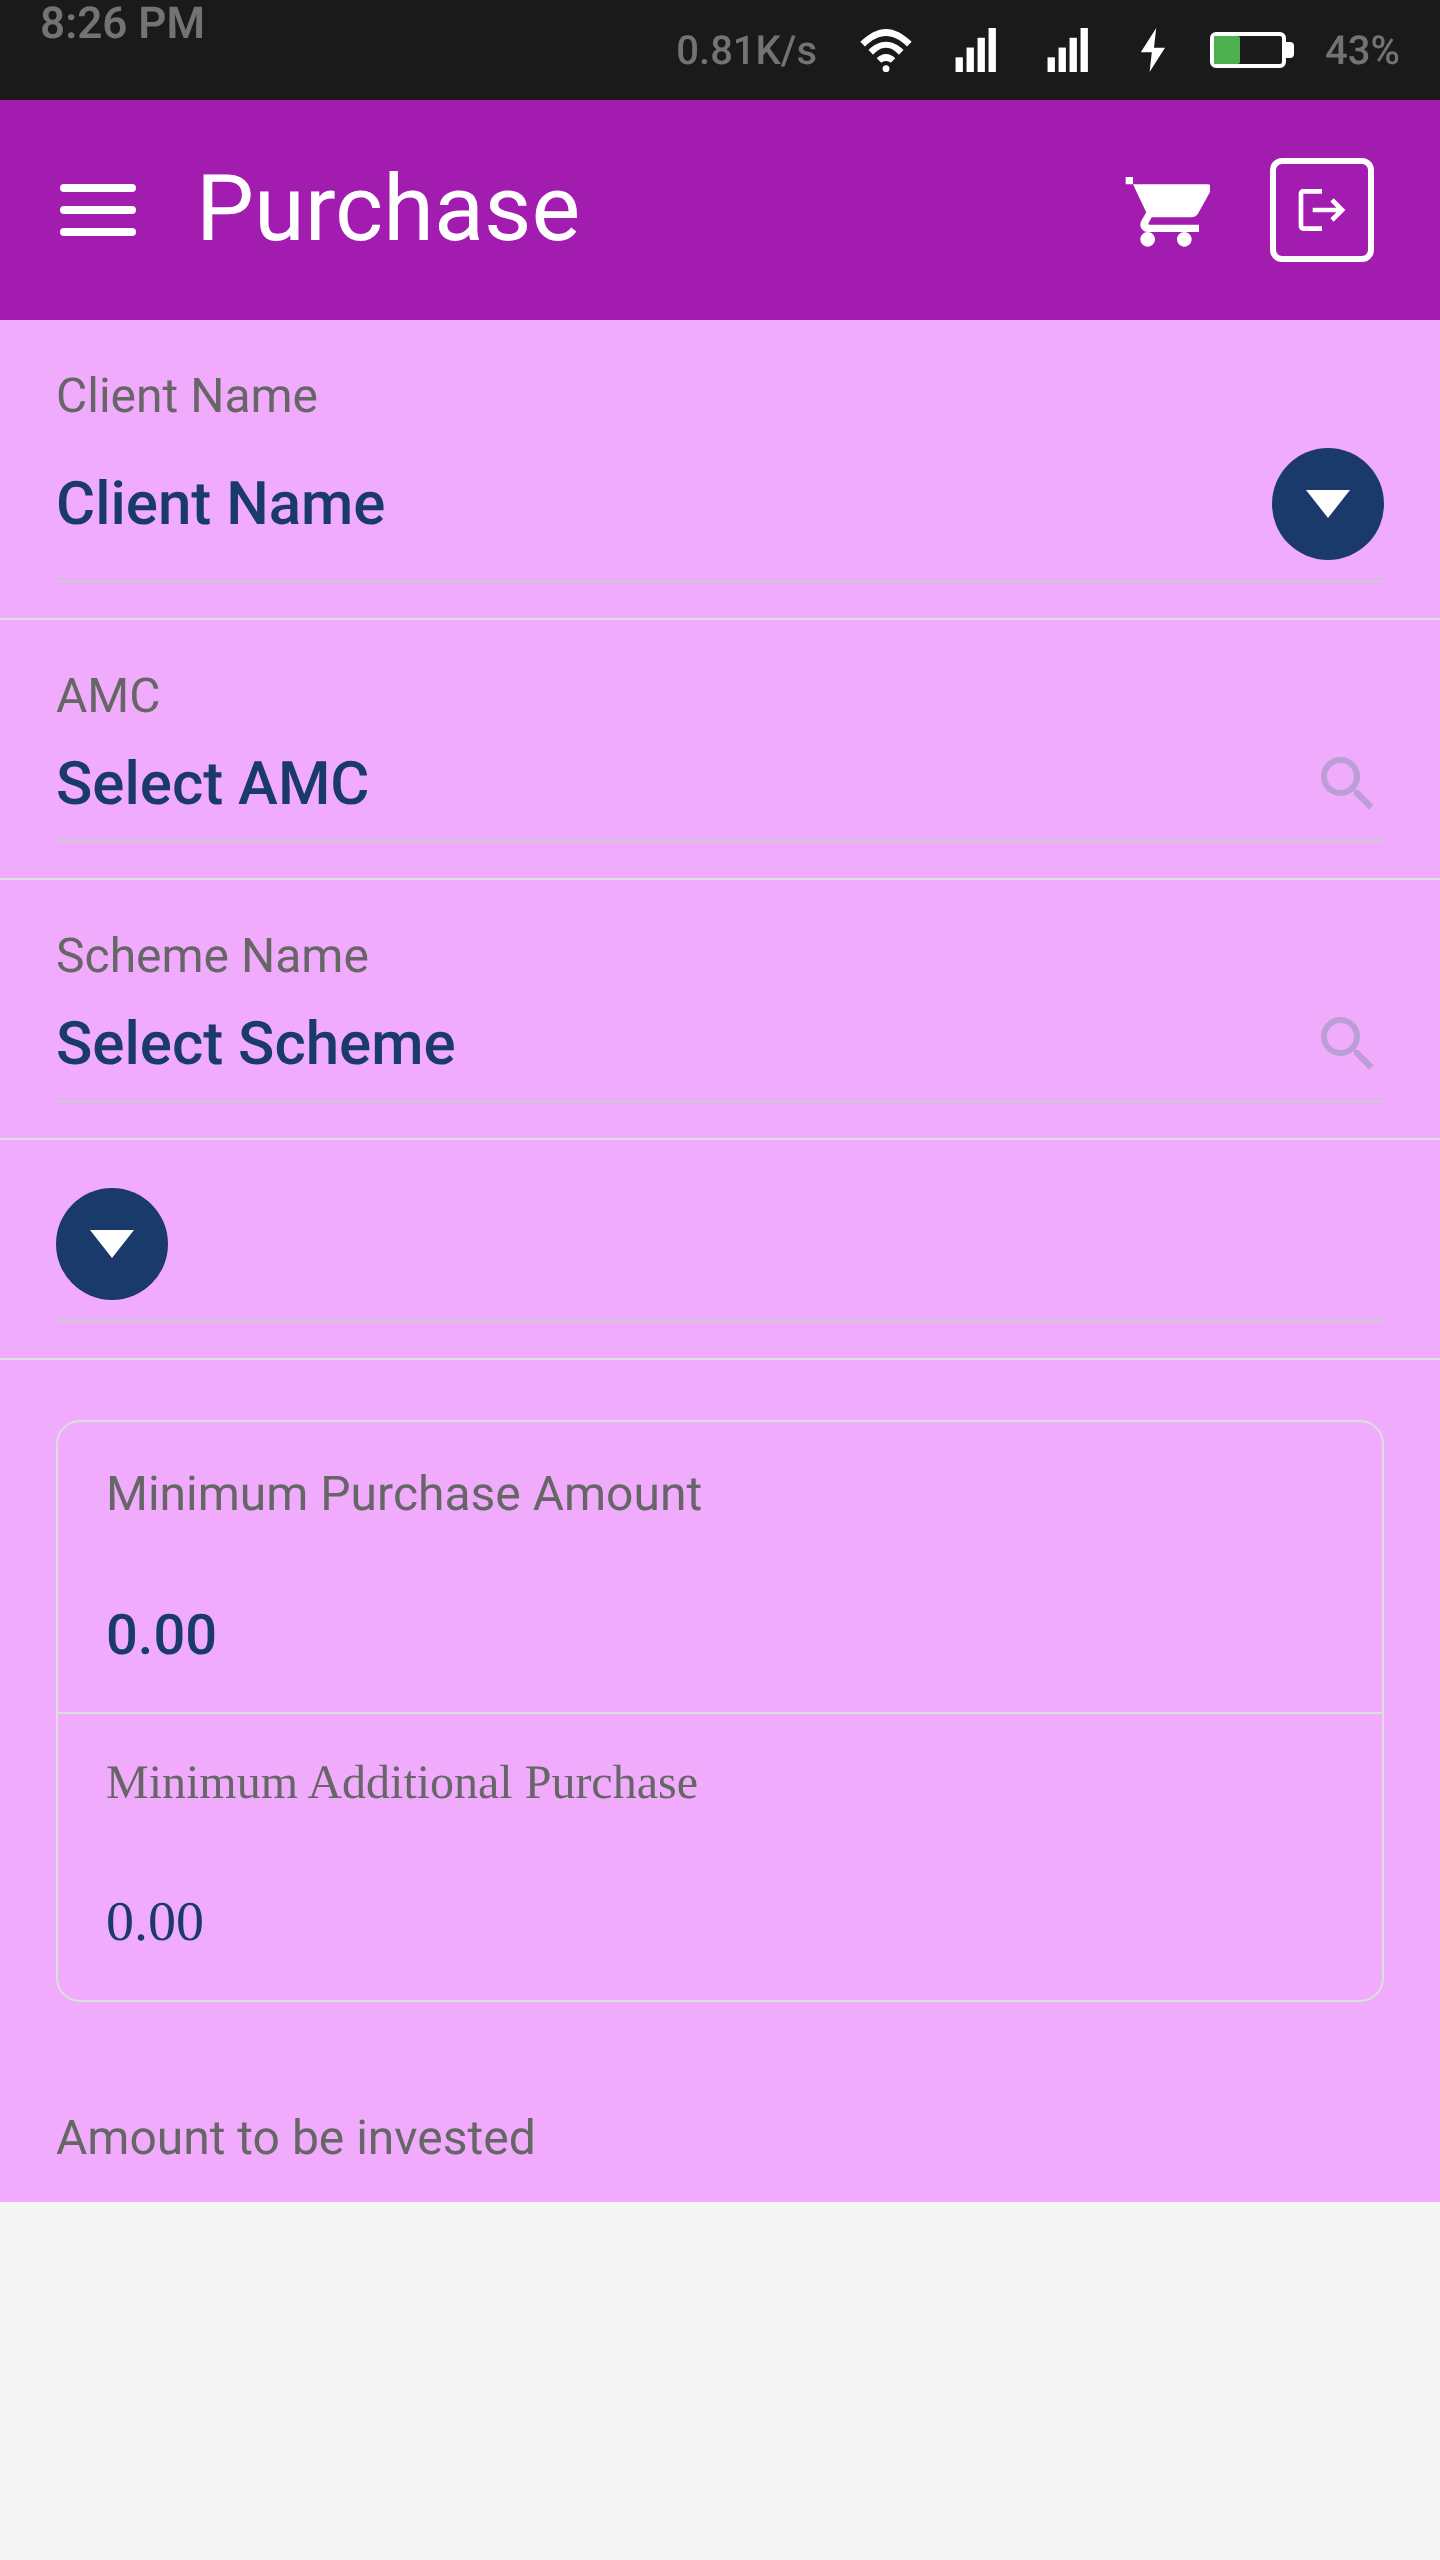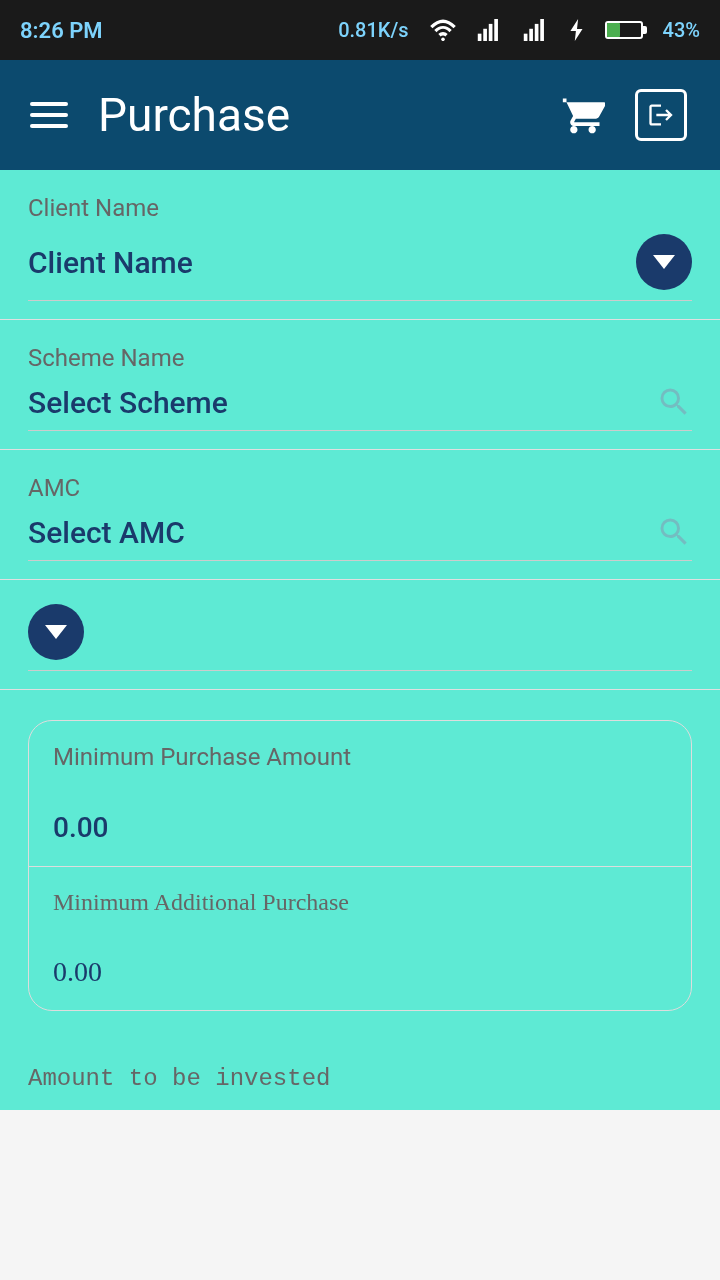--- a/index.html
+++ b/index.html
@@ -9,27 +9,26 @@
       width: 720px;
       min-height: 1280px;
       font-family: 'Roboto', Arial, sans-serif;
       background: #f5f5f5;
       position: relative;
     }
 
     
     .status-bar {
       width: 720px;
-      height: 60px;
+      height: 50px;
       background: #1a1a1a;
       display: flex;
-      align-items: center;
       justify-content: space-between;
       padding: 0 20px;
-      color: #7dd3fc;
+      color: #737373;
       font-size: 22px;
       font-weight: 500;
     }
 
     .status-left {
       font-size: 22px;
       font-weight: 600;
     }
 
     .status-right {
@@ -70,21 +69,21 @@
       width: 39%;
       height: 100%;
       background: #4caf50;
       border-radius: 1px;
     }
 
     
     .navbar {
       width: 720px;
       height: 110px;
-      background: #0c4a6e;
+      background: #a21caf;
       display: flex;
       align-items: center;
       justify-content: space-between;
       padding: 0 30px;
     }
 
     .nav-left {
       display: flex;
       align-items: center;
       gap: 30px;
@@ -140,21 +139,21 @@
       border: 3px solid white;
       border-radius: 6px;
       display: flex;
       align-items: center;
       justify-content: center;
       position: relative;
     }
 
     
     .content {
-      background: #5eead4;
+      background: #f0abfc;
       padding: 0;
     }
 
     .field-group {
       padding: 24px 28px 18px 28px;
       border-bottom: 1px solid #e0e0e0;
     }
 
     .field-label {
       font-size: 24px;
@@ -201,21 +200,21 @@
       width: 36px;
       height: 36px;
       opacity: 0.5;
       flex-shrink: 0;
     }
 
     
     .info-card {
       margin: 30px 28px;
       border: 1px solid #ddd;
-      border-radius: 24px;
+      border-radius: 12px;
       overflow: hidden;
     }
 
     .info-card-row {
       padding: 22px 24px;
       border-bottom: 1px solid #ddd;
     }
 
     .info-card-row:last-child {
       border-bottom: none;
@@ -231,21 +230,20 @@
     .info-card-value {
       font-size: 28px;
       color: #1a3a6b;
       font-weight: 500;
       margin-top: 40px;
     }
 
     
     .bottom-field {
       padding: 24px 28px 18px 28px;
-      font-family: Liberation Mono, monospace;
     }
 
     .bottom-field-label {
       font-size: 24px;
       color: #666;
     }
   </style>
 </head>
 <body>
 
@@ -319,39 +317,39 @@
     <div class="field-label">Client Name</div>
     <div class="field-row">
       <span class="field-value">Client Name</span>
       <div class="dropdown-btn">
         <div class="dropdown-arrow"></div>
       </div>
     </div>
   </div>
 
   <div class="field-group">
+    <div class="field-label">AMC</div>
+    <div class="field-row">
+      <span class="field-value">Select AMC</span>
+      <svg class="search-icon-svg" viewBox="0 0 24 24" fill="#8892b0">
+        <path d="M15.5 14h-.79l-.28-.27A6.471 6.471 0 0016 9.5 6.5 6.5 0 109.5 16c1.61 0 3.09-.59 4.23-1.57l.27.28v.79l5 4.99L20.49 19l-4.99-5zm-6 0C7.01 14 5 11.99 5 9.5S7.01 5 9.5 5 14 7.01 14 9.5 11.99 14 9.5 14z"></path>
+      </svg>
+    </div>
+  </div>
+
+  <div class="field-group">
     <div class="field-label">Scheme Name</div>
     <div class="field-row">
       <span class="field-value">Select Scheme</span>
       <svg class="search-icon-svg" viewBox="0 0 24 24" fill="#8892b0">
         <path d="M15.5 14h-.79l-.28-.27A6.471 6.471 0 0016 9.5 6.5 6.5 0 109.5 16c1.61 0 3.09-.59 4.23-1.57l.27.28v.79l5 4.99L20.49 19l-4.99-5zm-6 0C7.01 14 5 11.99 5 9.5S7.01 5 9.5 5 14 7.01 14 9.5 11.99 14 9.5 14z"></path>
       </svg>
     </div>
   </div>
 
-  <div class="field-group">
-    <div class="field-label">AMC</div>
-    <div class="field-row">
-      <span class="field-value">Select AMC</span>
-      <svg class="search-icon-svg" viewBox="0 0 24 24" fill="#8892b0">
-        <path d="M15.5 14h-.79l-.28-.27A6.471 6.471 0 0016 9.5 6.5 6.5 0 109.5 16c1.61 0 3.09-.59 4.23-1.57l.27.28v.79l5 4.99L20.49 19l-4.99-5zm-6 0C7.01 14 5 11.99 5 9.5S7.01 5 9.5 5 14 7.01 14 9.5 11.99 14 9.5 14z"></path>
-      </svg>
-    </div>
-  </div>
-
 
   <div class="field-group">
     <div class="field-row">
       <div class="dropdown-btn">
         <div class="dropdown-arrow"></div>
       </div>
     </div>
   </div>
 
   <div class="info-card">

